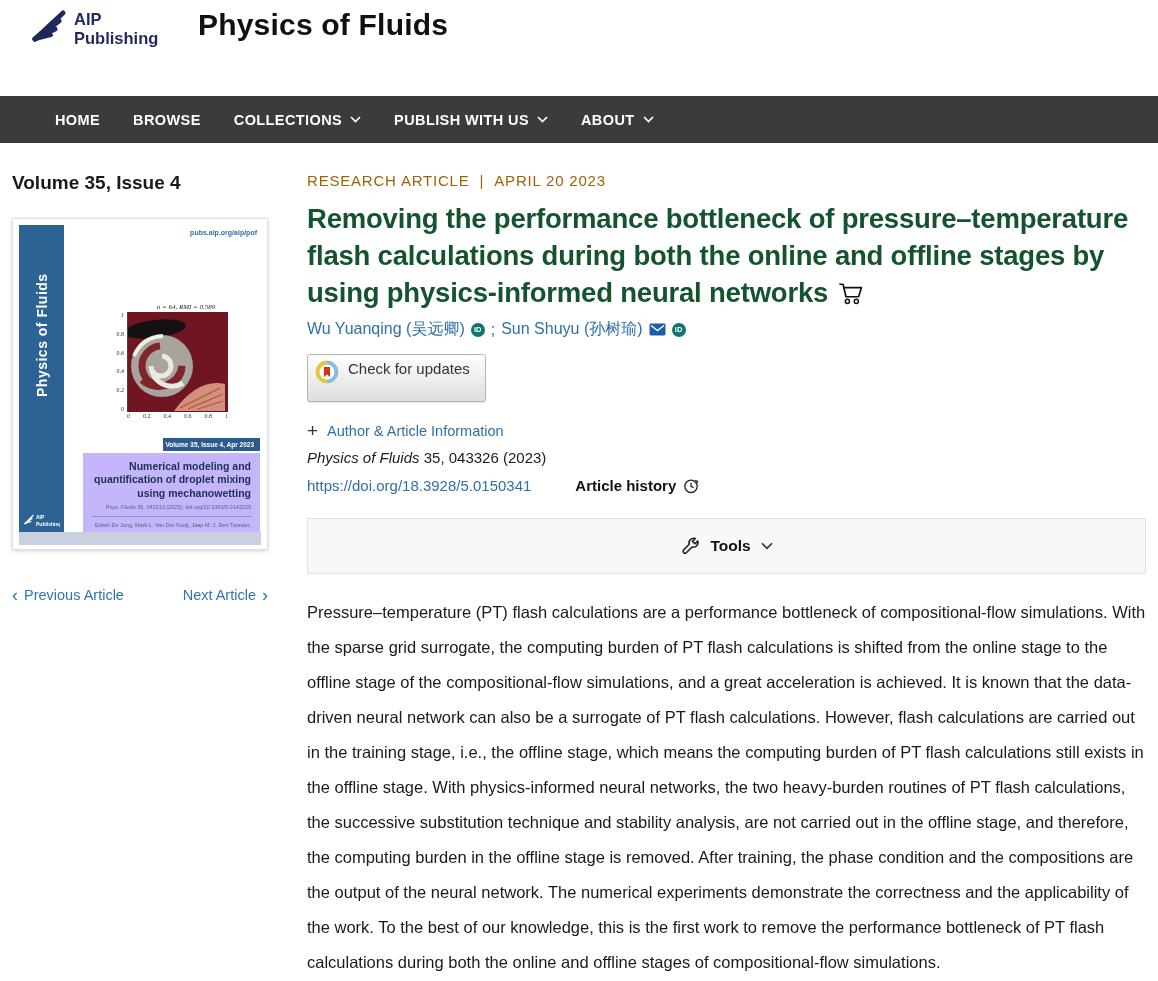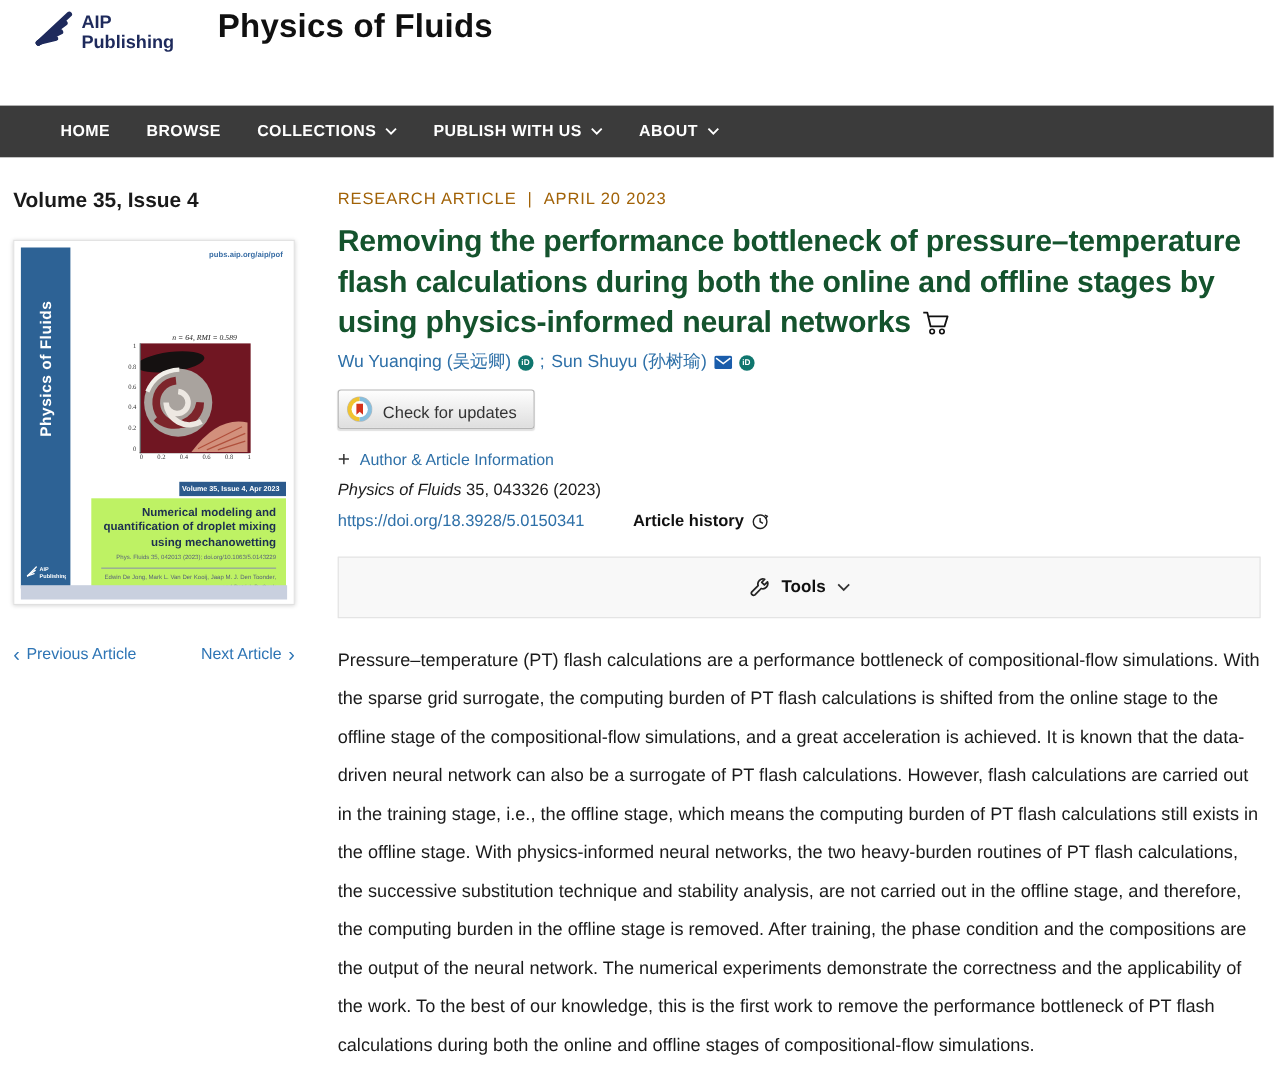--- a/index.html
+++ b/index.html
@@ -40,21 +40,21 @@
   .fig-title { font-size:7px; font-style:italic; font-family:"Liberation Serif", serif; color:#222; text-align:center; margin-left:14px; margin-bottom:1px; }
   .fig-row { display:flex; }
   .fig-yticks { width:14px; height:100px; display:flex; flex-direction:column; justify-content:space-between;
                 align-items:flex-end; padding-right:3px; font-size:6px; color:#333; font-family:"Liberation Serif", serif; }
   .fig-plot { width:100px; height:100px; border-left:1px solid #444; border-bottom:1px solid #444; }
   .fig-plot svg { display:block; }
   .fig-xticks { margin-left:14px; width:101px; display:flex; justify-content:space-between; font-size:6px; color:#333; font-family:"Liberation Serif", serif; margin-top:1px; }
 
   .cover-banner { position:absolute; left:150px; right:7px; top:219px; height:13px; background:#2c5a8c;
                   color:#fff; font-size:6.5px; font-weight:700; line-height:13px; text-align:right; padding-right:6px; }
-  .cover-featured { position:absolute; left:70px; right:7px; top:234px; height:81px; background:#bef264;
+  .cover-featured { position:absolute; left:70px; right:7px; top:234px; height:81px; background:#c4b5fd;
                     padding:7px 9px 5px; text-align:right; }
   .cf-title { color:#1d3050; font-weight:700; font-size:10.5px; line-height:1.28; }
   .cf-cite { font-size:5.5px; color:#5a6578; margin-top:4px; }
   .cf-rule { border-top:1px solid #8c96a4; margin:6px 0 4px; }
   .cf-authors { font-size:5.5px; color:#5a6578; line-height:1.5; }
   .cover-footstrip { position:absolute; left:6px; right:6px; bottom:4px; height:13px; background:#c9d0df; }
 
   .pager { margin-top:36px; width:256px; display:flex; justify-content:space-between; font-size:14.5px; color:#2e75b5; }
   .pager a { color:#2e75b5; text-decoration:none; display:flex; align-items:center; gap:6px; cursor:pointer; }
   .pager .angle { font-size:18px; line-height:1; }
@@ -63,22 +63,22 @@
   .eyebrow { font-size:15px; color:#a16207; letter-spacing:.8px; display:flex; gap:10px; }
   .art-title { margin-top:11px; font-size:27.5px; line-height:37px; font-weight:700; color:#14532d; letter-spacing:-.2px; }
   .cart-icon { display:inline-block; vertical-align:-4px; margin-left:9px; }
 
   .authors { margin-top:8px; font-size:16px; color:#2e70a8; display:flex; align-items:center; gap:6px; flex-wrap:wrap; }
   .author-name { cursor:pointer; }
   .orcid-badge { width:14px; height:14px; border-radius:50%; background:#0f766e; color:#fff; font-size:7.5px;
                  font-weight:700; display:inline-flex; align-items:center; justify-content:center; cursor:pointer; }
   .author-sep { color:#2e70a8; }
 
-  .check-btn { margin-top:14px; display:inline-flex; align-items:flex-end; gap:9px;
-               padding:5px 15px 5px 7px; border:1px solid #b5b5b5; border-radius:3px;
+  .check-btn { margin-top:14px; display:inline-flex; align-items:flex-start; gap:9px;
+               padding:5px 15px 17px 7px; border:1px solid #b5b5b5; border-radius:3px;
                background:linear-gradient(#fefefe,#dedede); box-shadow:0 1px 1px rgba(0,0,0,.12);
                font-size:15px; color:#333; cursor:pointer; }
 
   .info-link { margin-top:19px; font-size:14.5px; display:flex; align-items:center; gap:9px; }
   .info-plus { font-size:19px; font-weight:400; color:#333; line-height:1; }
   .info-text { color:#2e70a8; cursor:pointer; }
 
   .citation { margin-top:9px; font-size:15px; color:#1c1c1c; }
   .citation .jname { font-style:italic; }
 

